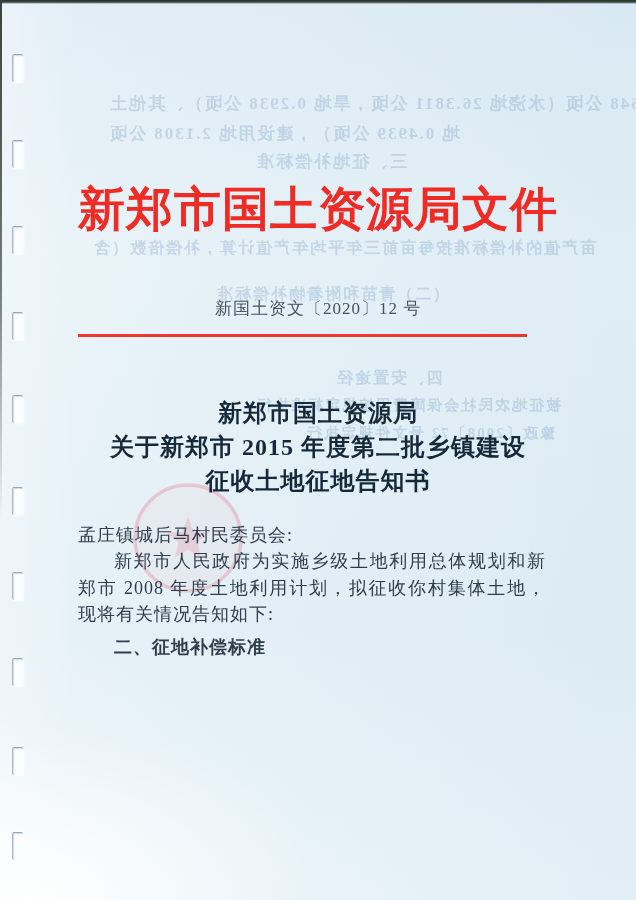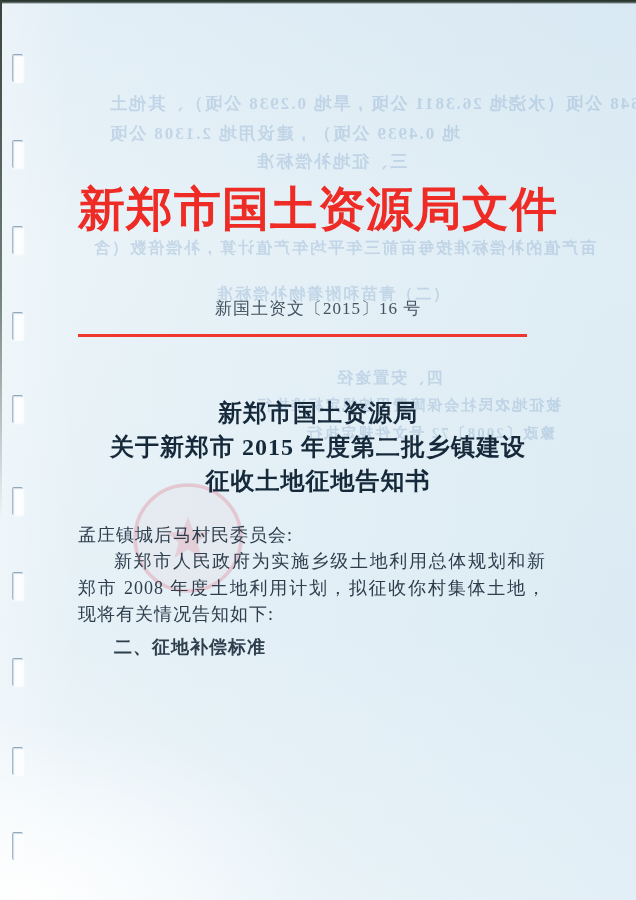--- a/index.html
+++ b/index.html
@@ -91,21 +91,21 @@
   <svg class="seal" style="left:103px;top:453px;" width="170" height="170" viewBox="0 0 170 170">
     <circle cx="85" cy="85" r="53" fill="none" stroke="rgba(226,110,128,0.30)" stroke-width="3.5"></circle>
     <circle cx="85" cy="85" r="53" fill="rgba(230,130,145,0.05)"></circle>
     <polygon points="85,64 90.8,78.7 106.5,79.5 94.3,89.5 98.4,104.7 85,96.4 71.6,104.7 75.7,89.5 63.5,79.5 79.2,78.7" fill="rgba(226,110,128,0.22)"></polygon>
   </svg>
 
   <div class="content">
 
     <h1 class="red-title">新郑市国土资源局文件</h1>
 
-    <div class="doc-no">新国土资文〔2015〕16 号</div>
+    <div class="doc-no">新国土资文〔2020〕12 号</div>
 
     <div class="red-rule"></div>
 
     <div class="doc-title">
       <div>新郑市国土资源局</div>
       <div>关于新郑市 2015 年度第二批乡镇建设</div>
       <div>征收土地征地告知书</div>
     </div>
 
     <div class="body">

